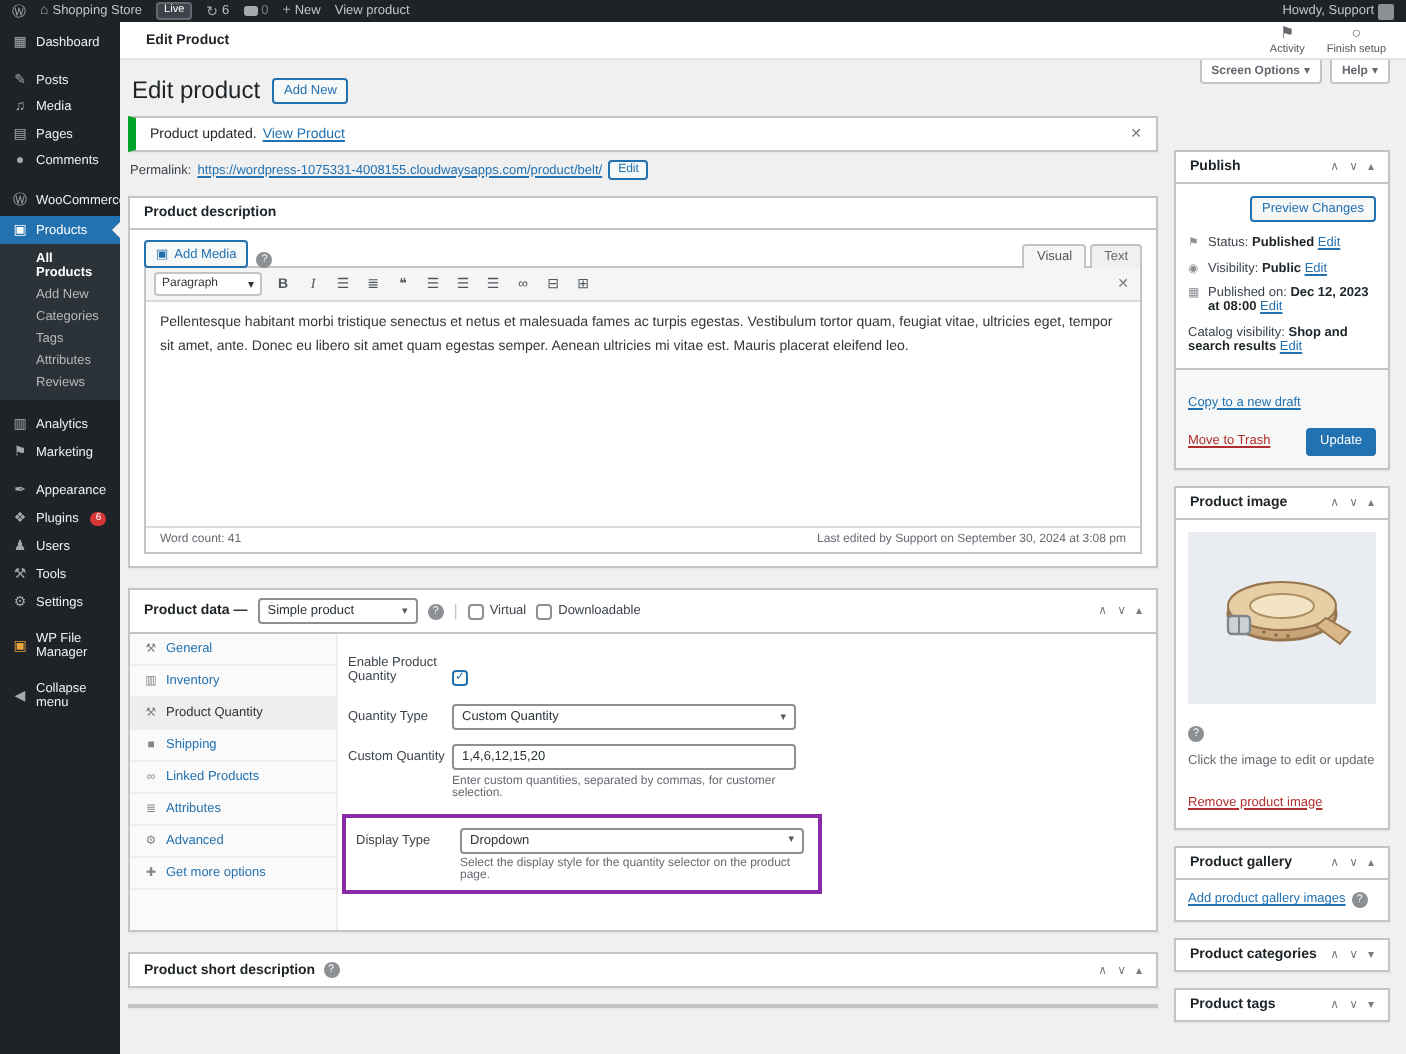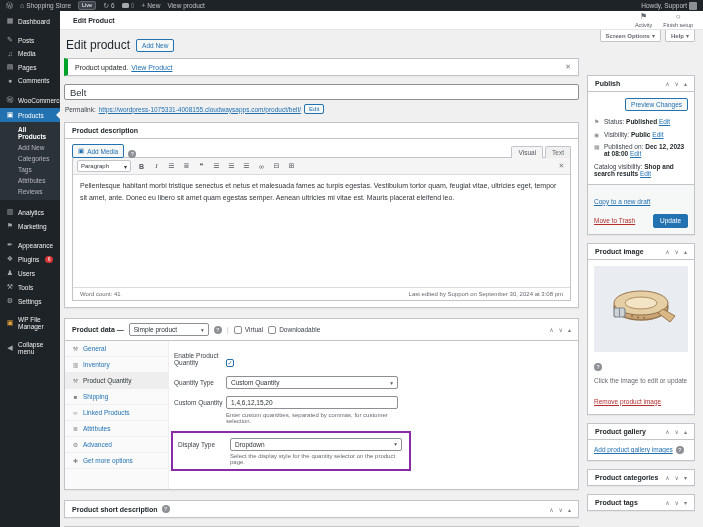--- a/index.html
+++ b/index.html
@@ -291,21 +291,20 @@
     <div class="mainrow">
 
       <div class="leftcol">
 
         <div class="notice">
           <span>Product updated.</span>
           <a href="#">View Product</a>
           <span class="dismiss">✕</span>
         </div>
 
-        <input class="title-input" value="Belt" style="">
 
         <div class="permalink">
           <span>Permalink:</span>
           <a href="#">https://wordpress-1075331-4008155.cloudwaysapps.com/product/belt/</a>
           <span class="btn-mini">Edit</span>
         </div>
 
         
         <div class="postbox open">
           <div class="pb-header">

